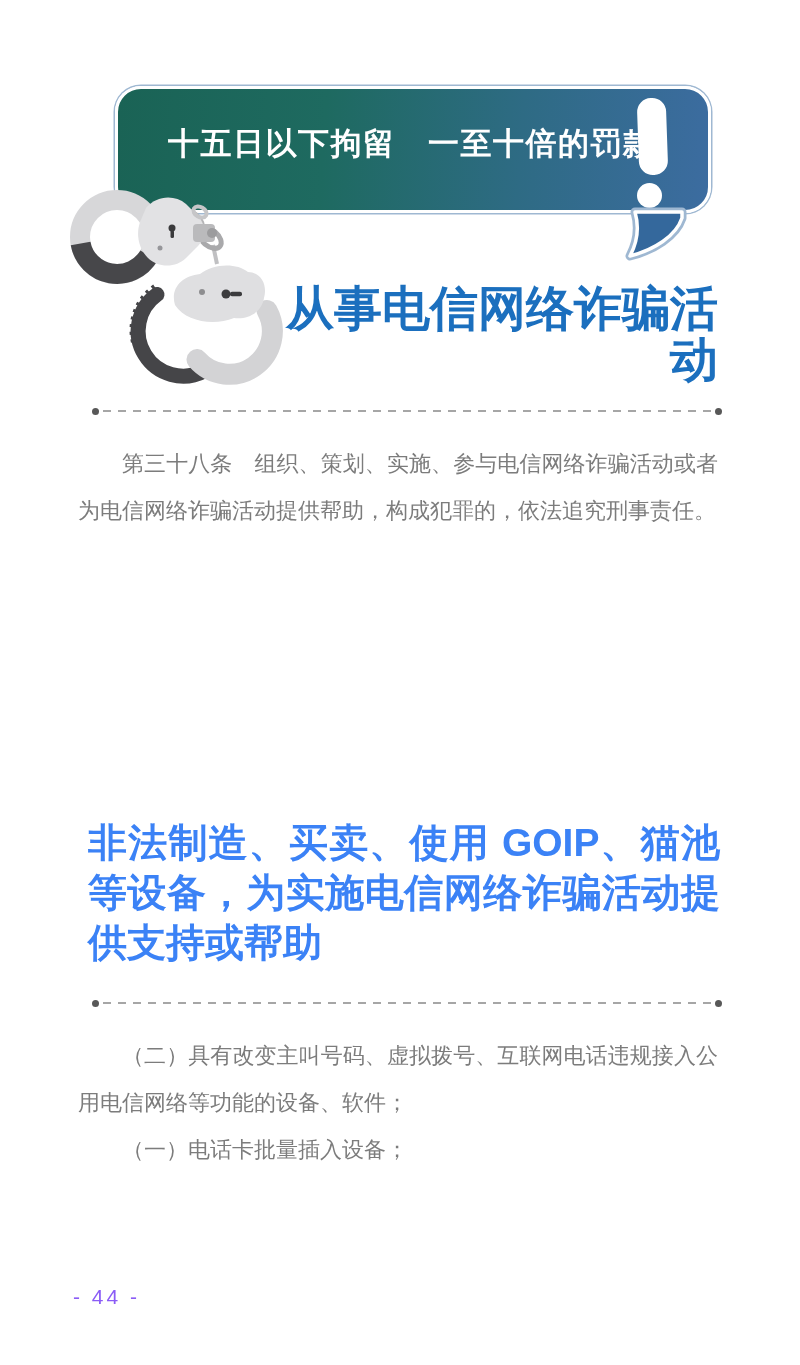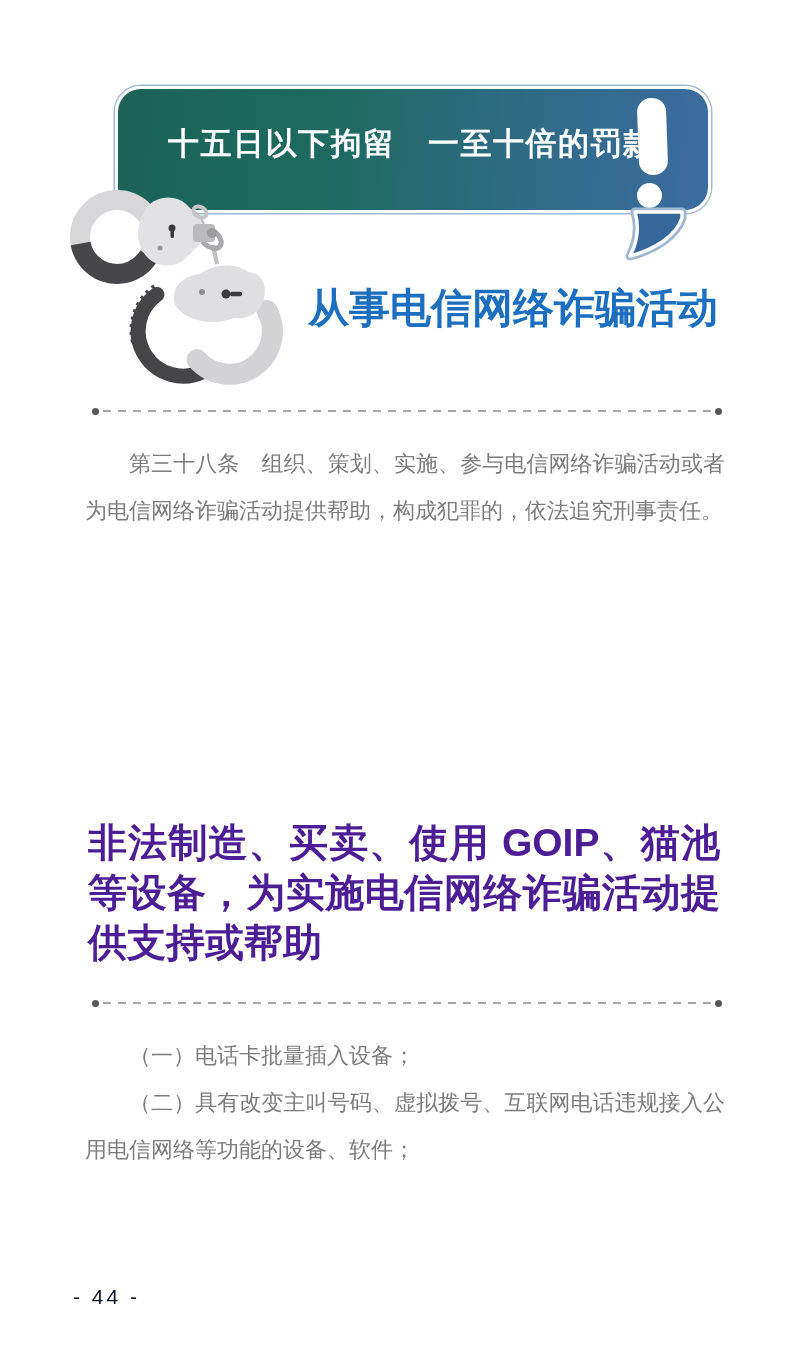--- a/index.html
+++ b/index.html
@@ -19,42 +19,42 @@
     color:#ffffff;letter-spacing:1.5px;white-space:nowrap;
   }
   .excl-bar{position:absolute;left:520px;top:9px;width:29px;height:77px;background:#ffffff;border-radius:14px;transform:rotate(-2deg);}
   .excl-dot{position:absolute;left:519px;top:94px;width:25px;height:25px;background:#ffffff;border-radius:50%;}
   .tail{position:absolute;left:508px;top:121px;width:62px;height:50px;overflow:visible;}
   
   .handcuffs{position:absolute;left:50px;top:150px;width:270px;height:250px;z-index:3;}
   
   .h1{
     position:absolute;left:250px;right:82px;top:283px;text-align:right;
-    color:#1b6fbe;font-size:41px;line-height:51px;font-weight:bold;
+    color:#1b6fbe;font-size:48px;line-height:51px;font-weight:bold;
   }
   .h2{
     position:absolute;left:88px;width:632px;top:818px;text-align:justify;
-    color:#4c1d95;font-size:39px;line-height:50px;font-weight:bold;
+    color:#3b82f6;font-size:39px;line-height:50px;font-weight:bold;
   }
   
   .divider{position:absolute;left:92px;width:630px;height:8px;display:flex;align-items:center;gap:4px;}
   .divider .dash{flex:1;height:2px;background:repeating-linear-gradient(90deg,#a6a6a6 0 8px,transparent 8px 15px);}
   .divider .dot{width:7px;height:7px;border-radius:50%;background:#585858;flex:0 0 auto;}
   .d1{top:407px;}
   .d2{top:999px;}
   
   .body{
-    position:absolute;left:85px;width:640px;color:#7c7c7c;
+    position:absolute;left:78px;width:640px;color:#7c7c7c;
     font-size:22px;line-height:47px;text-align:justify;
   }
   .body p{margin:0;text-indent:2em;}
   .b1{top:440px;}
   .b2{top:1032px;}
   
-  .pageno{position:absolute;left:73px;top:1285px;font-size:21px;color:#0f172a;letter-spacing:3px;white-space:nowrap;}
+  .pageno{position:absolute;left:73px;top:1285px;font-size:21px;color:#8b5cf6;letter-spacing:3px;white-space:nowrap;}
 </style>
 </head>
 <body>
 
 <div class="page">
 
   <div class="bubble">
     <span class="bubble-text">十五日以下拘留　一至十倍的罚款</span>
     <span class="excl-bar"></span>
     <span class="excl-dot"></span>
@@ -108,19 +108,19 @@
 
   <div class="h2">非法制造、买卖、使用 GOIP、猫池等设备，为实施电信网络诈骗活动提供支持或帮助</div>
 
   <div class="divider d2">
     <span class="dot"></span>
     <span class="dash"></span>
     <span class="dot"></span>
   </div>
 
   <div class="body b2">
+    <p>（二）具有改变主叫号码、虚拟拨号、互联网电话违规接入公用电信网络等功能的设备、软件；</p>
     <p>（一）电话卡批量插入设备；</p>
-    <p>（二）具有改变主叫号码、虚拟拨号、互联网电话违规接入公用电信网络等功能的设备、软件；</p>
   </div>
 
   <div class="pageno">- 44 -</div>
 
 </div>
 
 </body></html>

